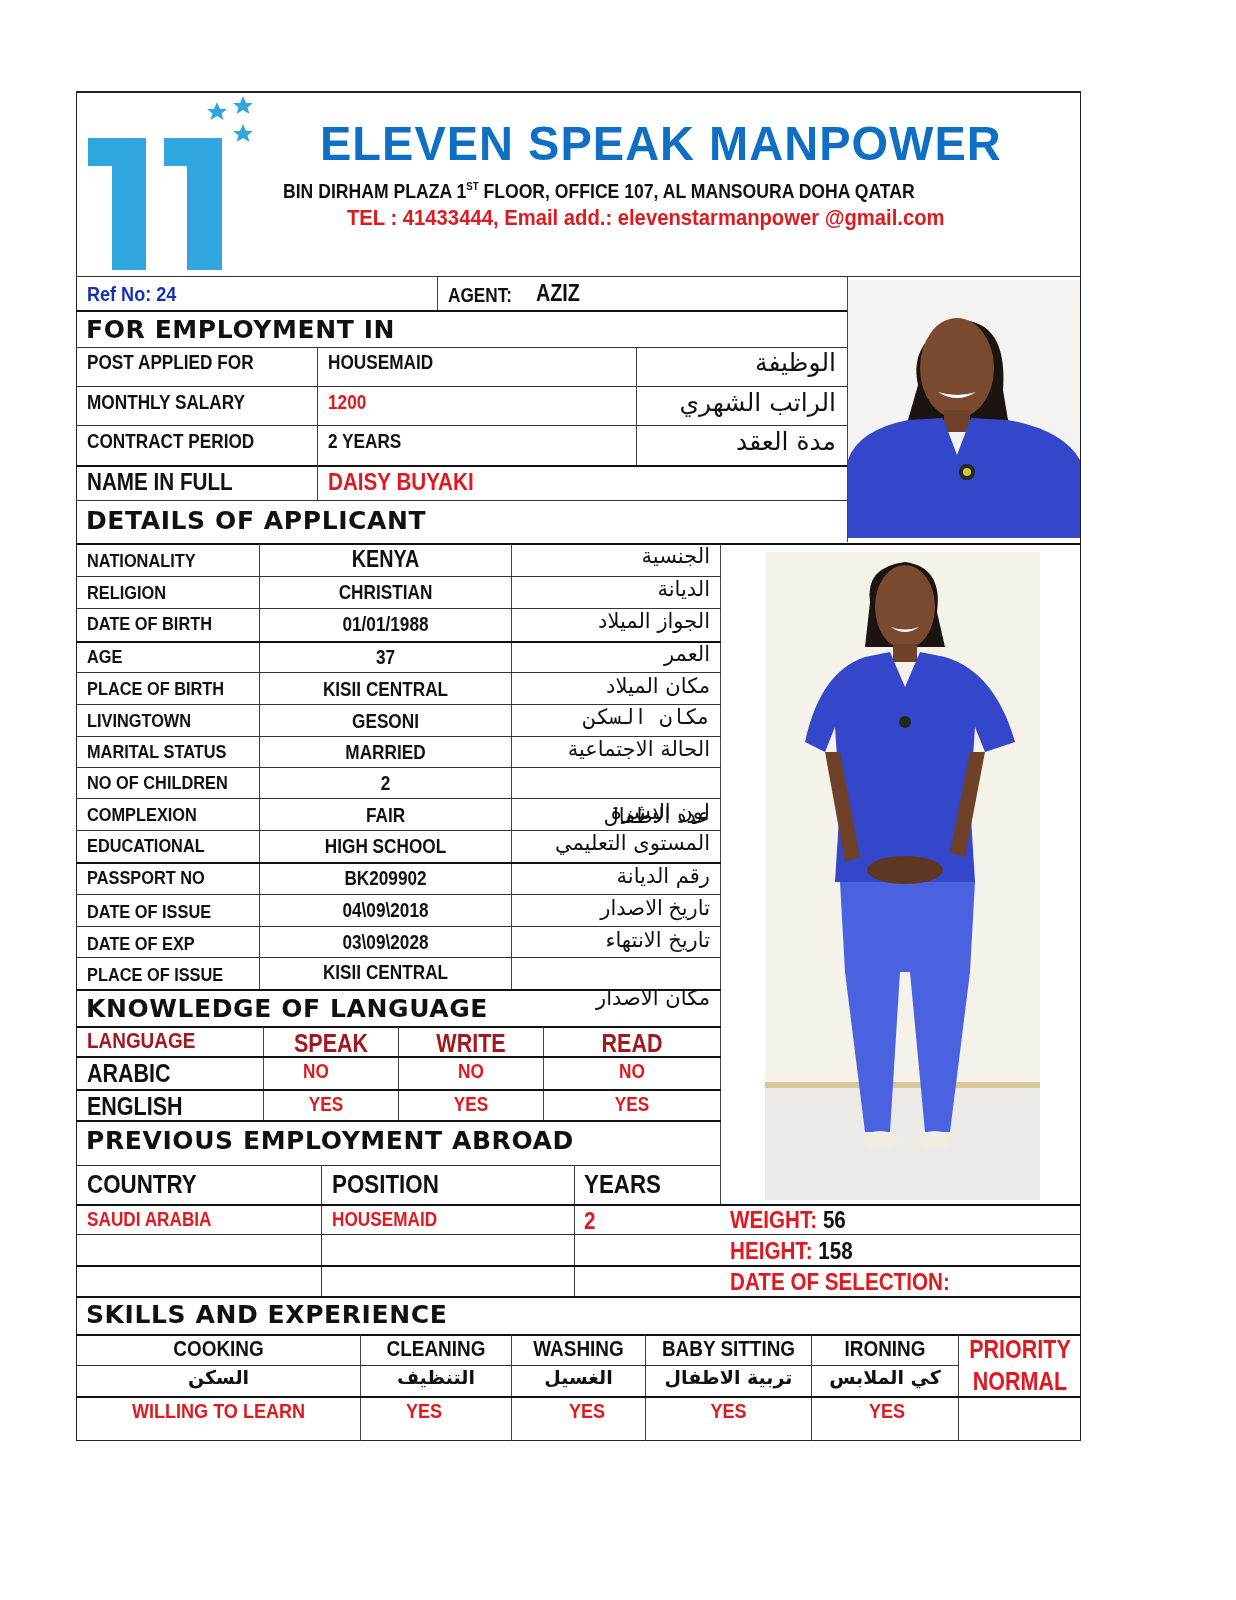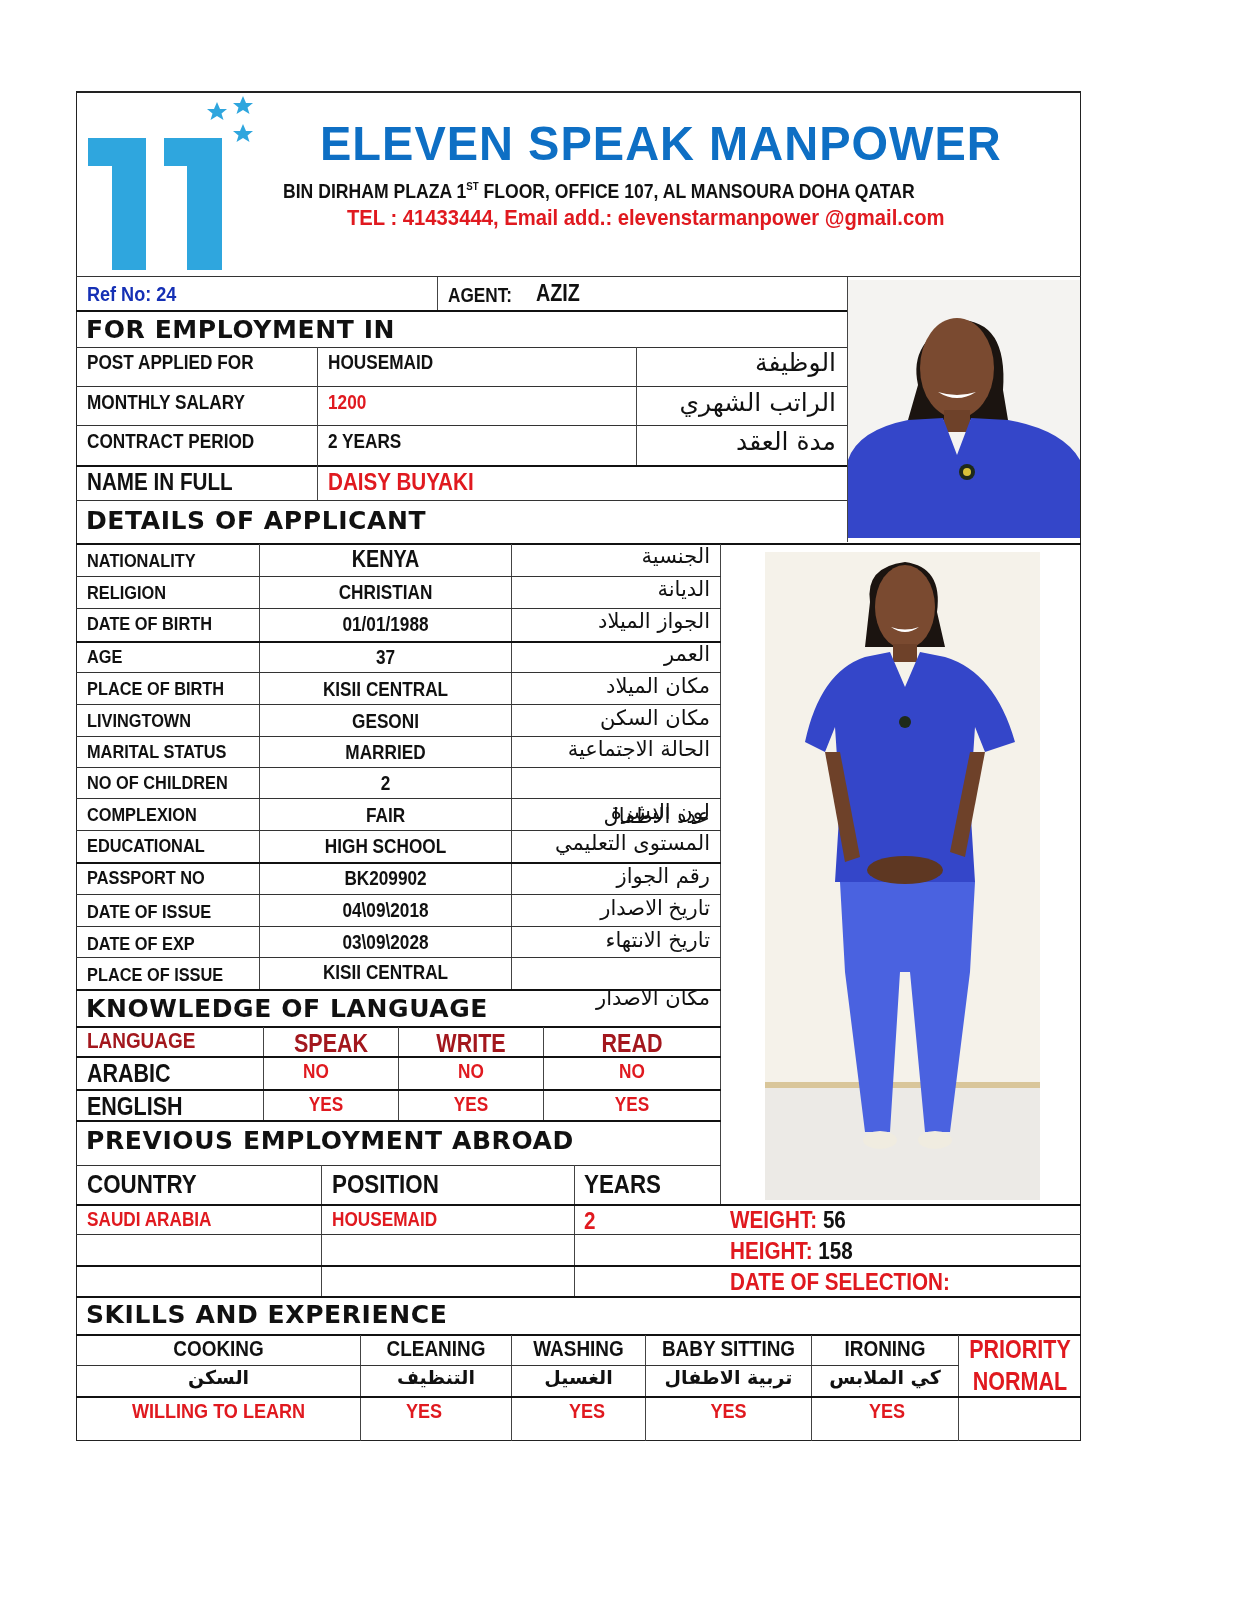--- a/index.html
+++ b/index.html
@@ -135,21 +135,21 @@
   <div class="txt arabic" style="right:526px; top:644px;">العمر</div>
   <div class="hline" style="left:76px; top:672px; width:645px;"></div>
 
   <div class="txt lbl-sm cond" style="left:87px; top:679px;">PLACE OF BIRTH</div>
   <div class="txt val condc center" style="left:260px; width:251px; top:679px;">KISII CENTRAL</div>
   <div class="txt arabic" style="right:526px; top:676px;">مكان الميلاد</div>
   <div class="hline" style="left:76px; top:704px; width:645px;"></div>
 
   <div class="txt lbl-sm cond" style="left:87px; top:711px;">LIVINGTOWN</div>
   <div class="txt val condc center" style="left:260px; width:251px; top:711px;">GESONI</div>
-  <div class="txt arabic" style="right:526px; top:708px;">مكان السكن</div>
+  <div class="txt arabic" style="right:526px; top:708px;font-family:Liberation Mono, monospace;">مكان السكن</div>
   <div class="hline" style="left:76px; top:736px; width:645px;"></div>
 
   <div class="txt lbl-sm cond" style="left:87px; top:742px;">MARITAL STATUS</div>
   <div class="txt val condc center" style="left:260px; width:251px; top:742px;">MARRIED</div>
   <div class="txt arabic" style="right:526px; top:739px;">الحالة الاجتماعية</div>
   <div class="hline" style="left:76px; top:767px; width:645px;"></div>
 
   <div class="txt lbl-sm cond" style="left:87px; top:773px;">NO OF CHILDREN</div>
   <div class="txt val condc center" style="left:260px; width:251px; top:773px;">2</div>
   <div class="txt arabic" style="right:526px; top:806px;margin-left:24px;">عدد الاطفال</div>
@@ -160,21 +160,21 @@
   <div class="txt arabic" style="right:526px; top:802px;">لون البشرة</div>
   <div class="hline" style="left:76px; top:830px; width:645px;"></div>
 
   <div class="txt lbl-sm cond" style="left:87px; top:836px;">EDUCATIONAL</div>
   <div class="txt val condc center" style="left:260px; width:251px; top:836px;">HIGH SCHOOL</div>
   <div class="txt arabic" style="right:526px; top:833px;">المستوى التعليمي</div>
   <div class="hline thick" style="left:76px; top:862px; width:645px;"></div>
 
   <div class="txt lbl-sm cond" style="left:87px; top:868px;">PASSPORT NO</div>
   <div class="txt val condc center" style="left:260px; width:251px; top:868px;">BK209902</div>
-  <div class="txt arabic" style="right:526px; top:866px;">رقم الجواز</div>
+  <div class="txt arabic" style="right:526px; top:866px;">رقم الديانة</div>
   <div class="hline" style="left:76px; top:894px; width:645px;"></div>
 
   <div class="txt lbl-sm cond" style="left:87px; top:902px;">DATE OF ISSUE</div>
   <div class="txt val condc center" style="left:260px; width:251px; top:900px;">04\09\2018</div>
   <div class="txt arabic" style="right:526px; top:898px;font-family:Liberation Serif, serif;">تاريخ الاصدار</div>
   <div class="hline" style="left:76px; top:926px; width:645px;"></div>
 
   <div class="txt lbl-sm cond" style="left:87px; top:934px;">DATE OF EXP</div>
   <div class="txt val condc center" style="left:260px; width:251px; top:932px;">03\09\2028</div>
   <div class="txt arabic" style="right:526px; top:930px;">تاريخ الانتهاء</div>

